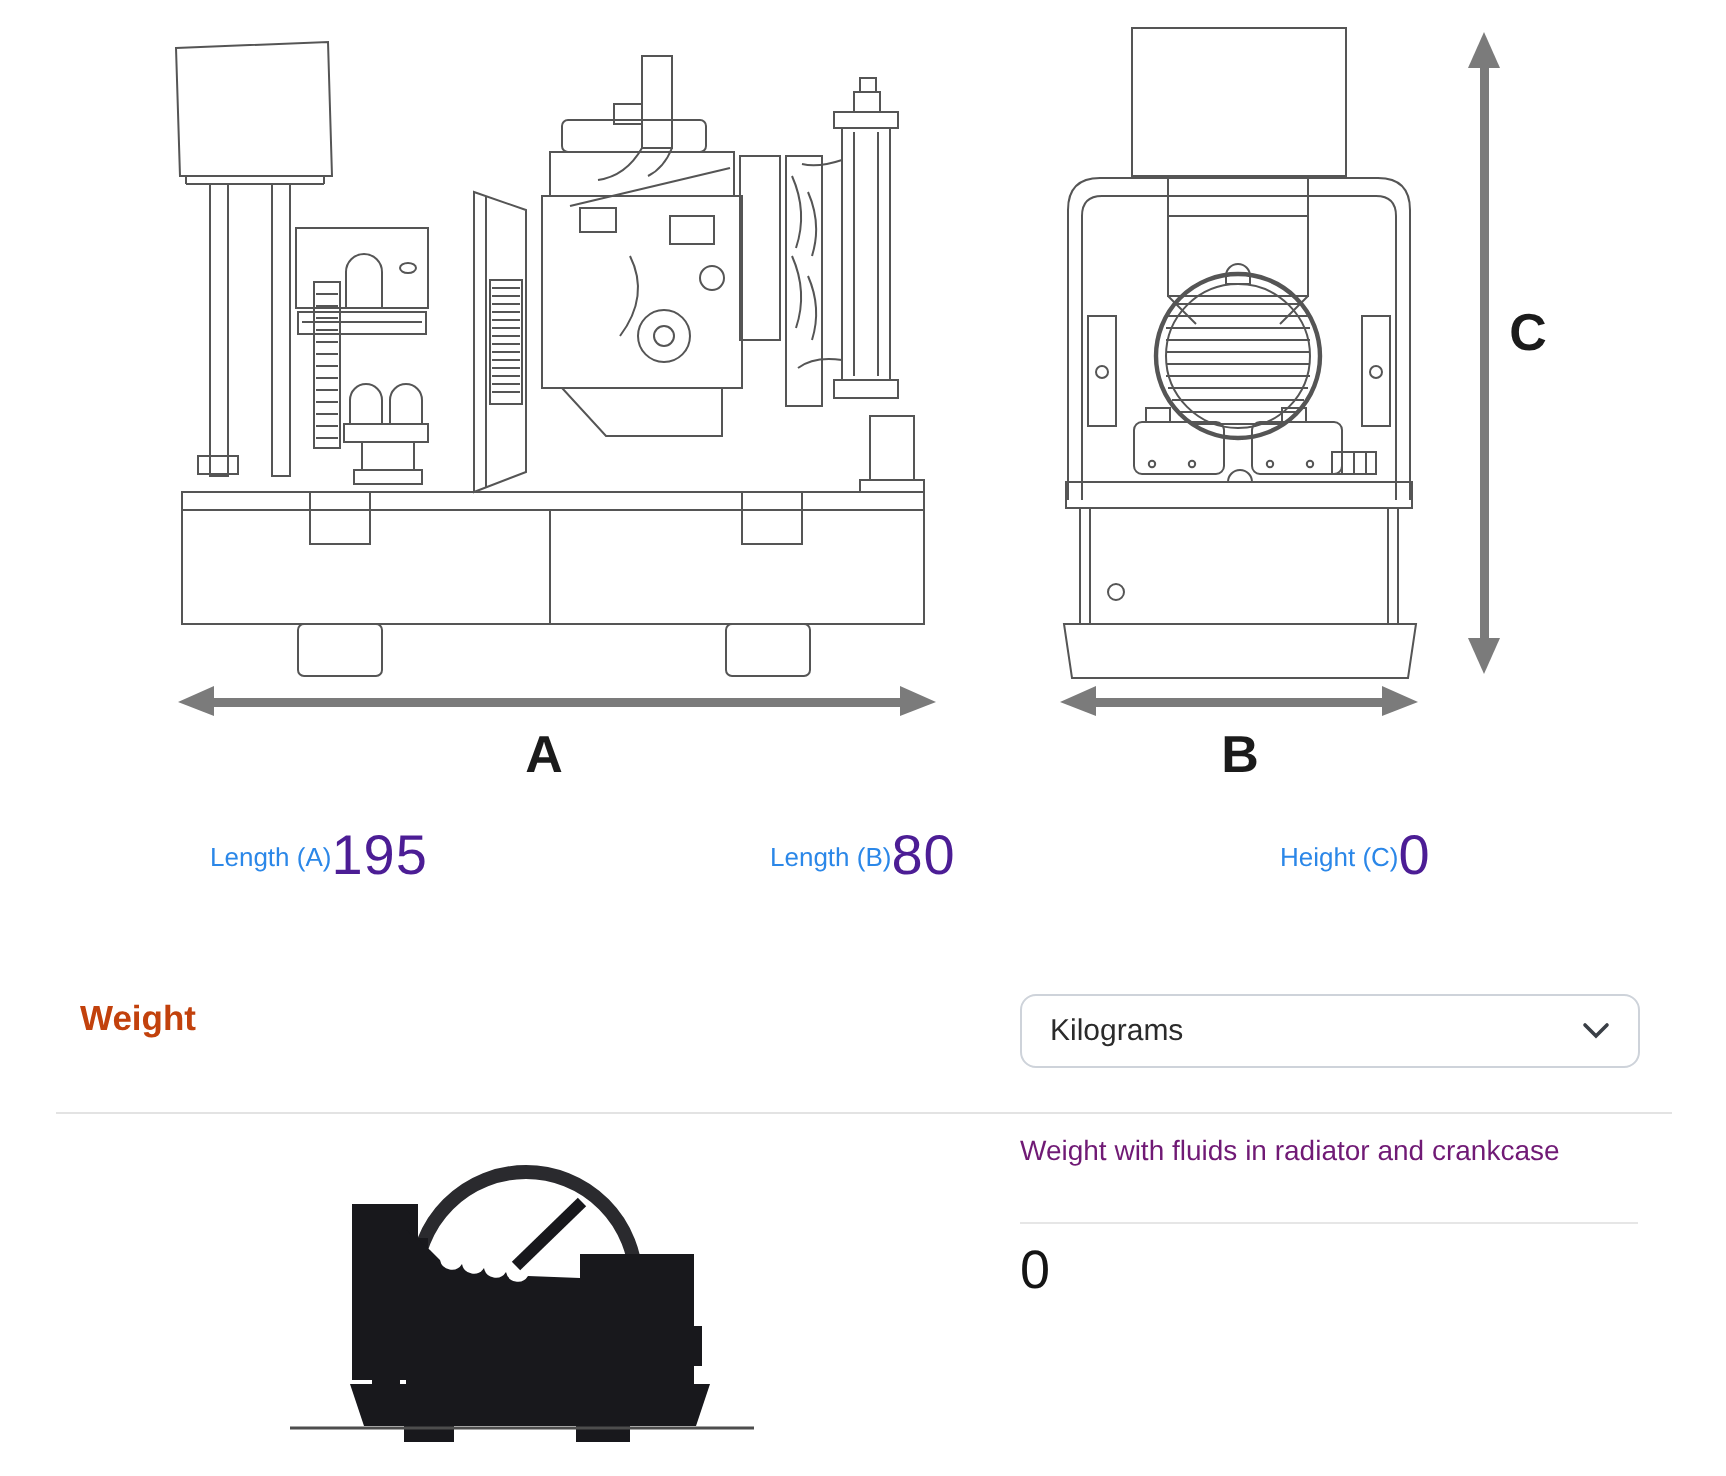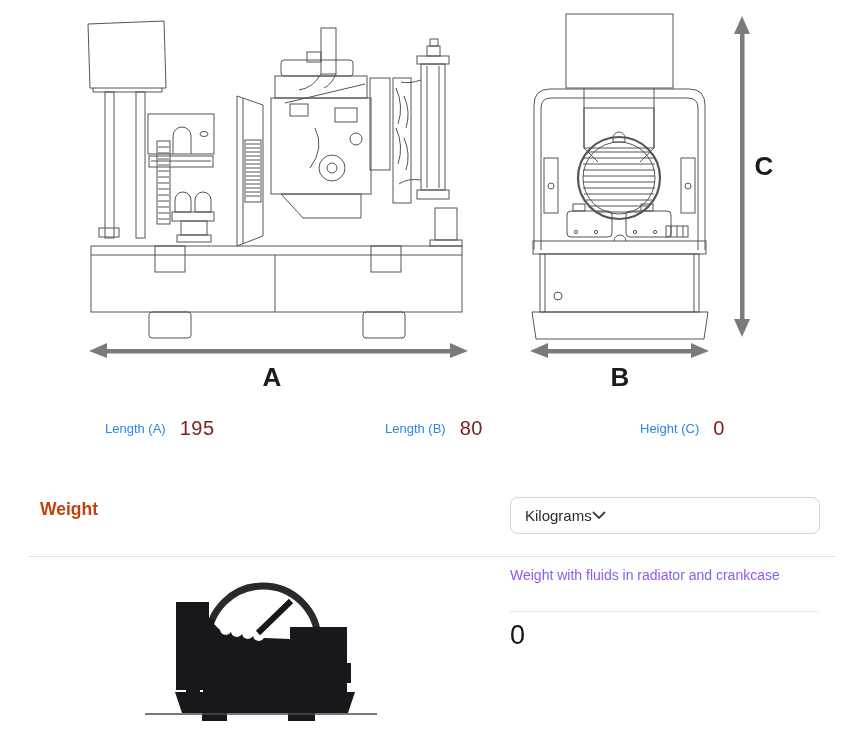--- a/index.html
+++ b/index.html
@@ -4,36 +4,36 @@
 <style>
   html,body{margin:0;padding:0;}
   body{
     width:863px;height:738px;position:relative;background:#ffffff;
     font-family:"Liberation Sans", sans-serif;color:#1a1a1a;overflow:hidden;
   }
   .abs{position:absolute;}
   svg text{font-family:"Liberation Sans", sans-serif;}
 
   
-  .dim-field{position:absolute;top:409px;display:flex;align-items:center;gap:14px;height:38px;}
+  .dim-field{position:absolute;top:409px;display:flex;align-items:center;gap:0;height:38px;}
   .dim-label{font-size:13px;color:#2b87e8;white-space:nowrap;}
-  .dim-value{font-size:20px;color:#7f1d1d;letter-spacing:0.5px;}
+  .dim-value{font-size:28px;color:#4c1d95;letter-spacing:0.5px;}
 
   
   .weight-heading{position:absolute;left:40px;top:499px;font-size:17.5px;font-weight:bold;color:#c2410c;}
   .unit-dropdown{
     position:absolute;left:510px;top:497px;width:310px;height:37px;box-sizing:border-box;
     border:1px solid #ced3da;border-radius:8px;background:#fff;display:flex;align-items:center;
-    padding:0 14px 0 14px;cursor:pointer;
+    justify-content:space-between;padding:0 14px 0 14px;cursor:pointer;
   }
   .unit-dropdown .sel-text{font-size:15px;color:#2b2b2b;}
   .divider{position:absolute;height:1px;background:#e3e3e3;}
 
   .right-col{position:absolute;left:510px;top:566px;width:310px;}
-  .row-label{font-size:14px;color:#8b5cf6;line-height:19px;}
+  .row-label{font-size:14px;color:#701a75;line-height:19px;}
   .row-divider{height:1px;background:#e6e6e6;margin-top:26px;}
   .row-value{font-size:27px;color:#141414;margin-top:8px;}
 
   .drawing{position:absolute;}
 </style>
 </head>
 <body>
 
 <svg class="drawing" style="left:85px;top:8px" width="390" height="382" viewBox="0 0 390 382">
   <g stroke="#555" stroke-width="1" fill="none">

